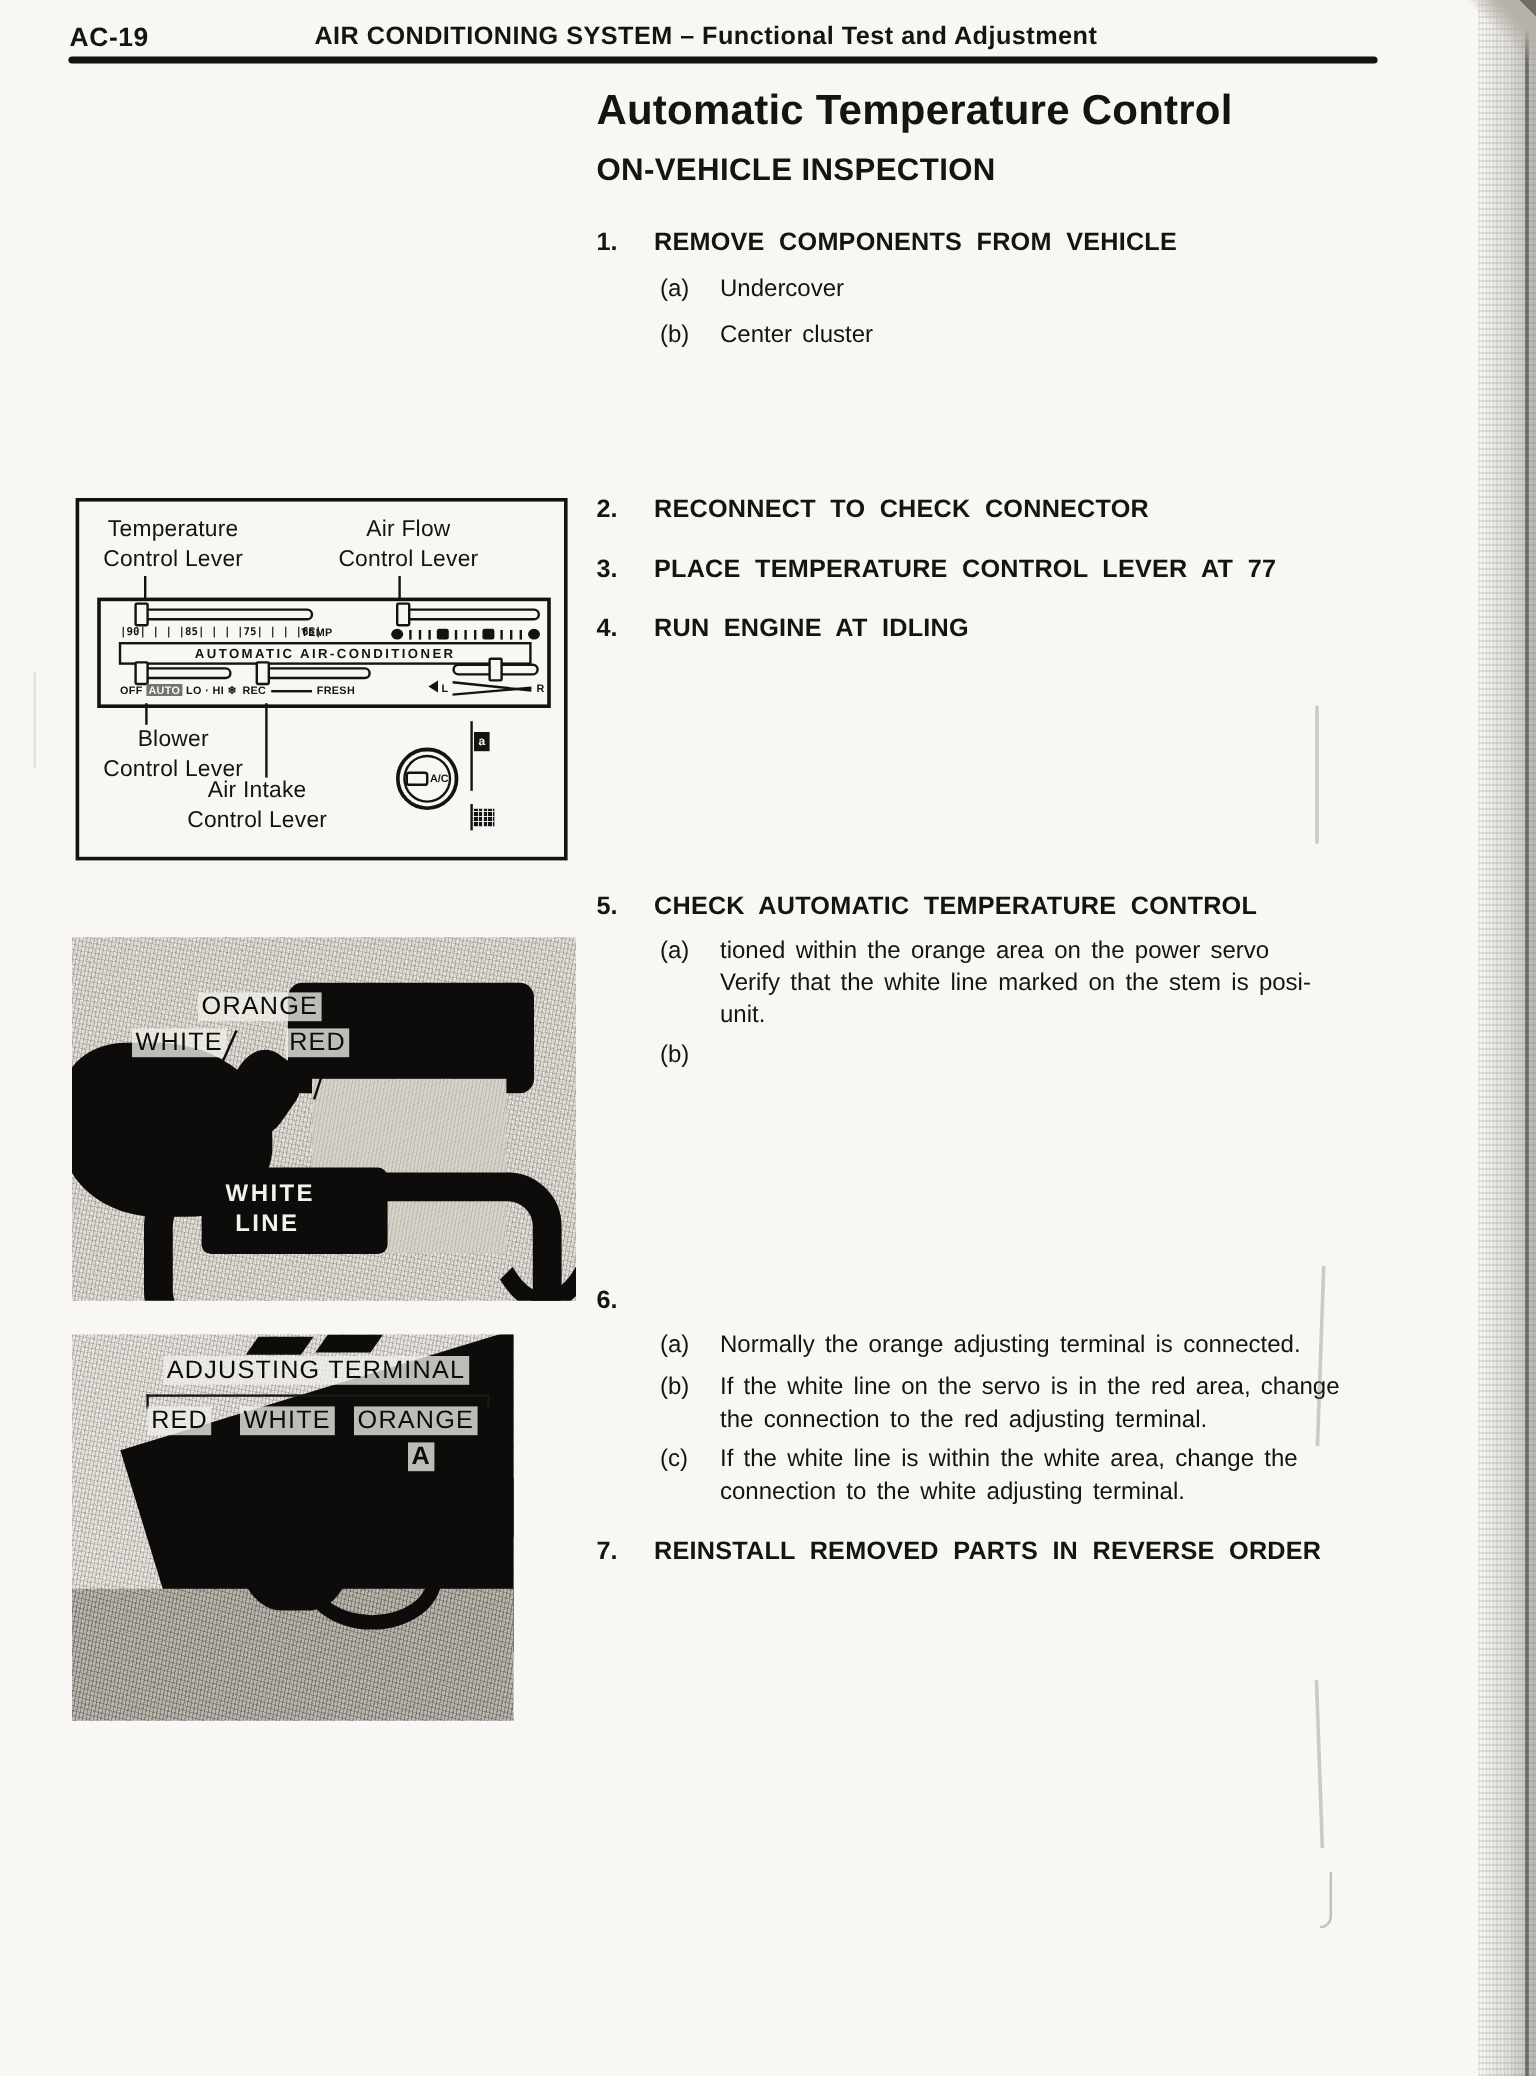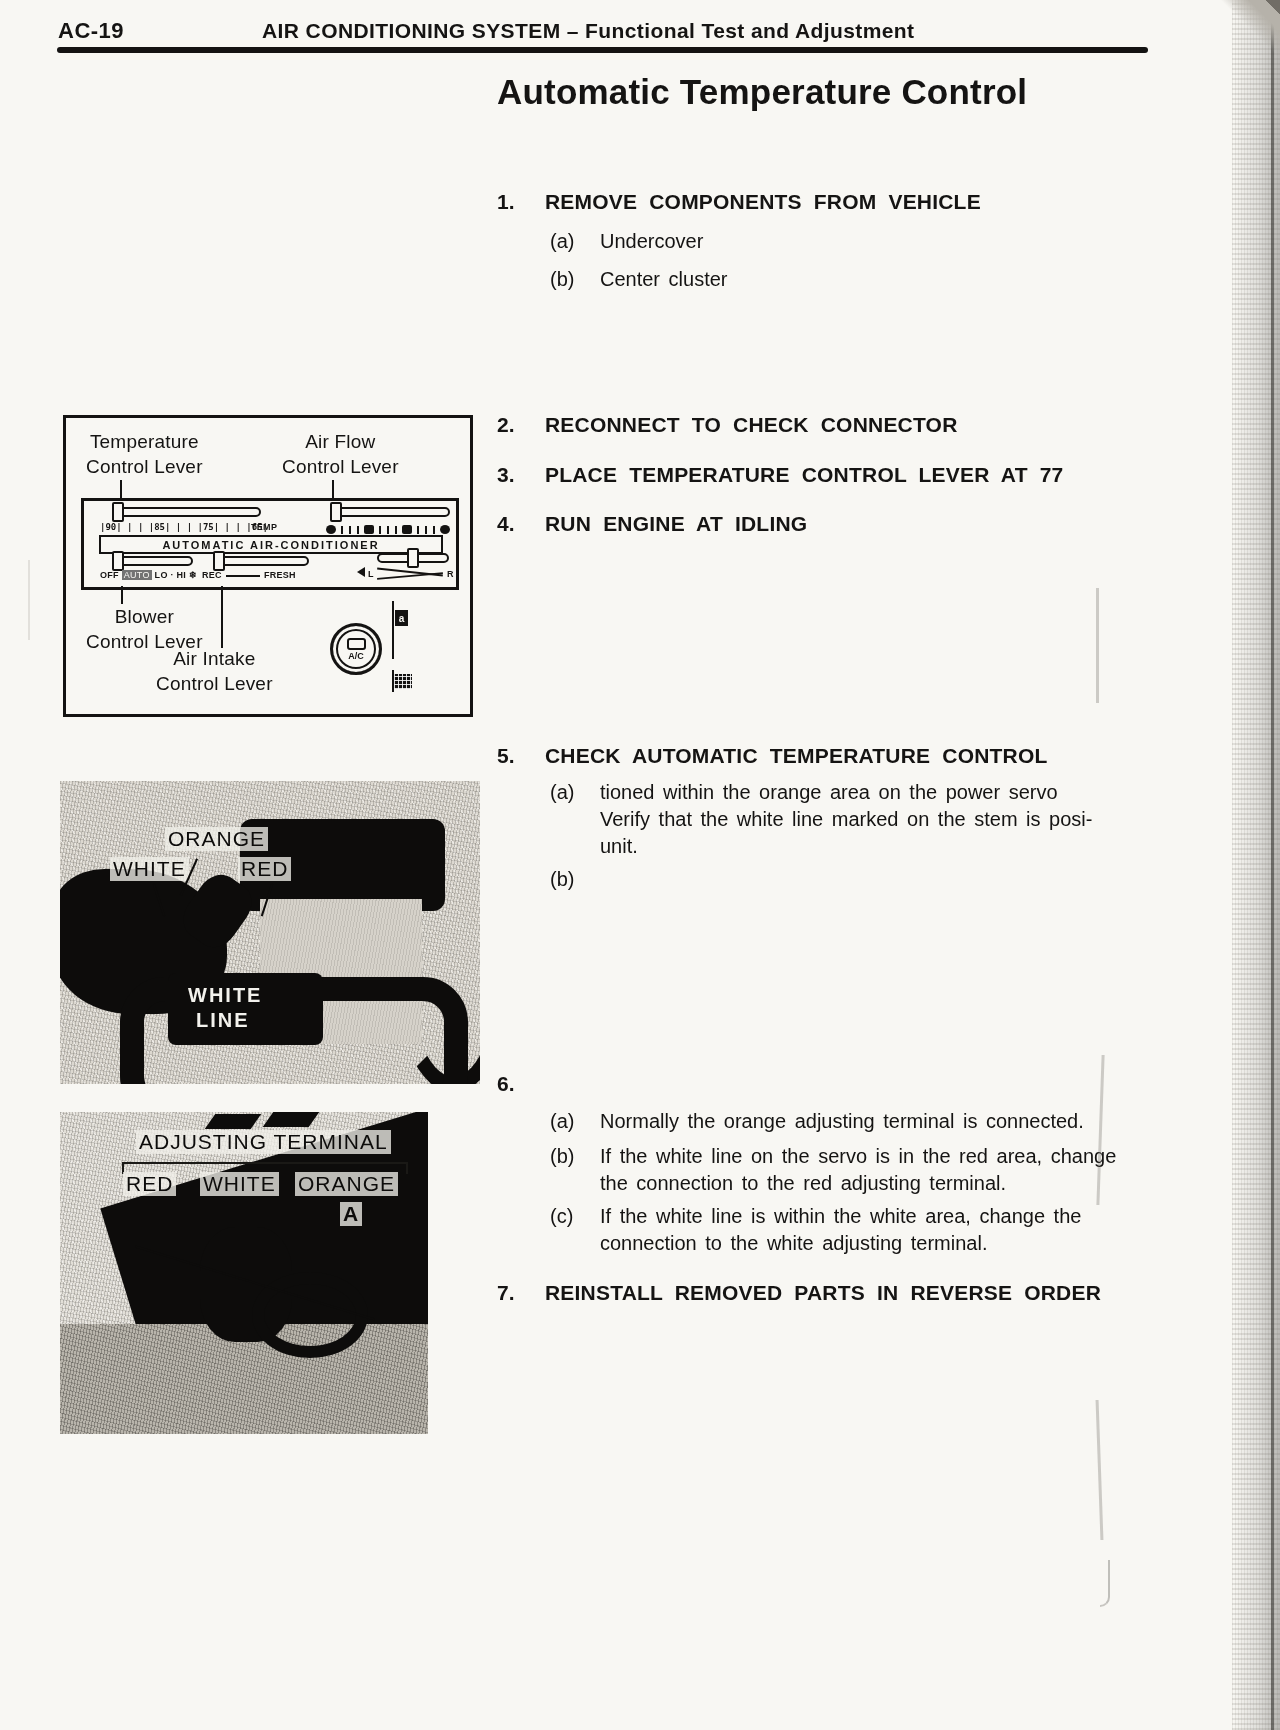--- a/index.html
+++ b/index.html
@@ -19,29 +19,29 @@
   .sub div{white-space:nowrap;}
   
   .figbox{border:3px solid #141312;background:#f8f7f3;text-align:center;}
   .figlabel{font-size:19px;line-height:25px;letter-spacing:.2px;}
   .leader{background:#141312;}
   .panel{border:3px solid #141312;}
   .track{border:2px solid #141312;border-radius:5px;height:6px;background:#f8f7f3;}
   .knob{border:2px solid #141312;border-radius:2px;width:8px;height:16px;background:#f8f7f3;position:absolute;}
   .tinytext{font-family:"DejaVu Sans Mono",monospace;font-size:9px;font-weight:700;white-space:nowrap;}
   .tinylabel{font-size:9px;font-weight:700;white-space:nowrap;letter-spacing:.3px;}
-  .invauto{background:#737373;color:#f8f7f3;padding:0 2px;font-weight:400;}
+  .invauto{background:#737373;color:#f8f7f3;padding:0 2px;font-weight:700;}
   .centerband{border:2px solid #141312;font-size:11px;font-weight:700;letter-spacing:2px;
               display:flex;align-items:center;justify-content:center;white-space:nowrap;}
   .tk{display:inline-block;width:2px;height:8px;background:#141312;margin:0 3px;vertical-align:middle;}
   .mico{display:inline-block;width:10px;height:9px;background:#141312;border-radius:2px;margin:0 2px;vertical-align:middle;}
   .mico.round{border-radius:50%;}
   .accirc{width:46px;height:46px;border:3px solid #141312;border-radius:50%;
           box-shadow:inset 0 0 0 3px #f8f7f3, inset 0 0 0 5px #141312;
-          display:flex;flex-direction:column;align-items:center;justify-content:center;gap:1px;}
+          display:flex;flex-direction:row;align-items:center;justify-content:center;gap:1px;}
   .acrect{width:15px;height:8px;border:2px solid #141312;border-radius:3px;}
   .actext{font-size:9px;font-weight:700;}
   .sqglyph{background:#141312;color:#f8f7f3;font-size:10px;font-weight:700;
            display:flex;align-items:center;justify-content:center;}
   .conn{background:#141312;}
   
   .photo{overflow:hidden;background-color:#dcd8d0;
     background-image:
       repeating-linear-gradient(100deg, rgba(40,38,34,.20) 0 1px, transparent 1px 3px),
       repeating-linear-gradient(10deg, rgba(40,38,34,.14) 0 1px, transparent 1px 4px),
@@ -68,20 +68,21 @@
 </head>
 <body>
 
 <div class="page">
 
   <div class="abs h-code" style="left:58px;top:18px">AC-19</div>
   <div class="abs h-title" style="left:262px;top:19px">AIR CONDITIONING SYSTEM – Functional Test and Adjustment</div>
   <div class="abs rule" style="left:57px;top:47px;width:1091px"></div>
 
   <div class="abs title-xl" style="left:497px;top:72px">Automatic Temperature Control</div>
+  <div class="abs title-lg" style="left:497px;top:126px">ON-VEHICLE INSPECTION</div>
 
   <div class="abs stepnum" style="left:497px;top:190px">1.</div>
   <div class="abs steptitle" style="left:545px;top:190px">REMOVE COMPONENTS FROM VEHICLE</div>
   <div class="abs sub" style="left:550px;top:228px">(a)</div>
   <div class="abs sub" style="left:600px;top:228px">Undercover</div>
   <div class="abs sub" style="left:550px;top:266px">(b)</div>
   <div class="abs sub" style="left:600px;top:266px">Center cluster</div>
 
   <div class="abs stepnum" style="left:497px;top:413px">2.</div>
   <div class="abs steptitle" style="left:545px;top:413px">RECONNECT TO CHECK CONNECTOR</div>

